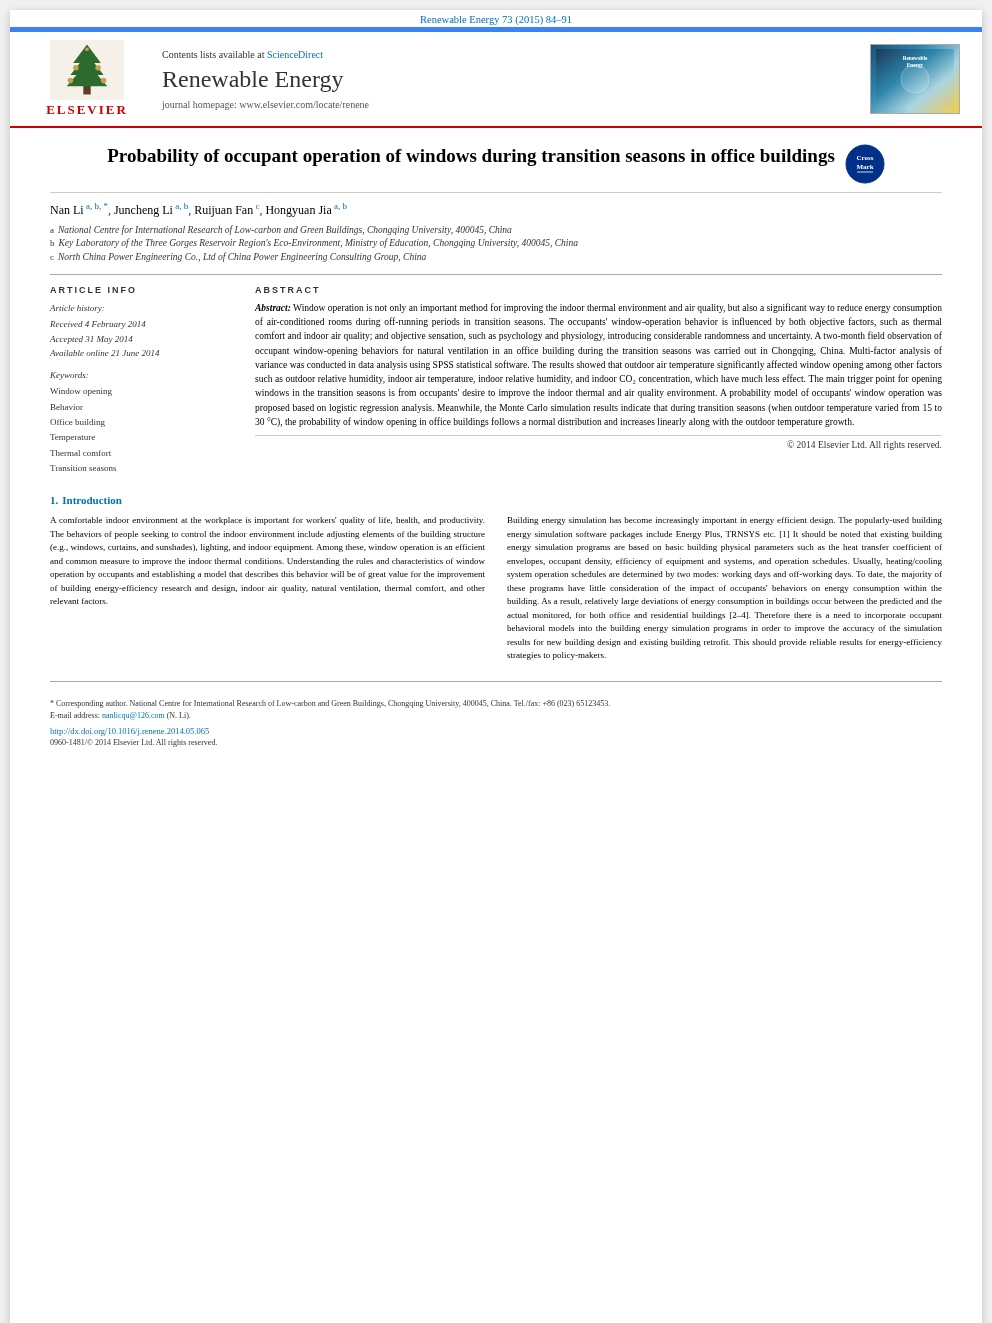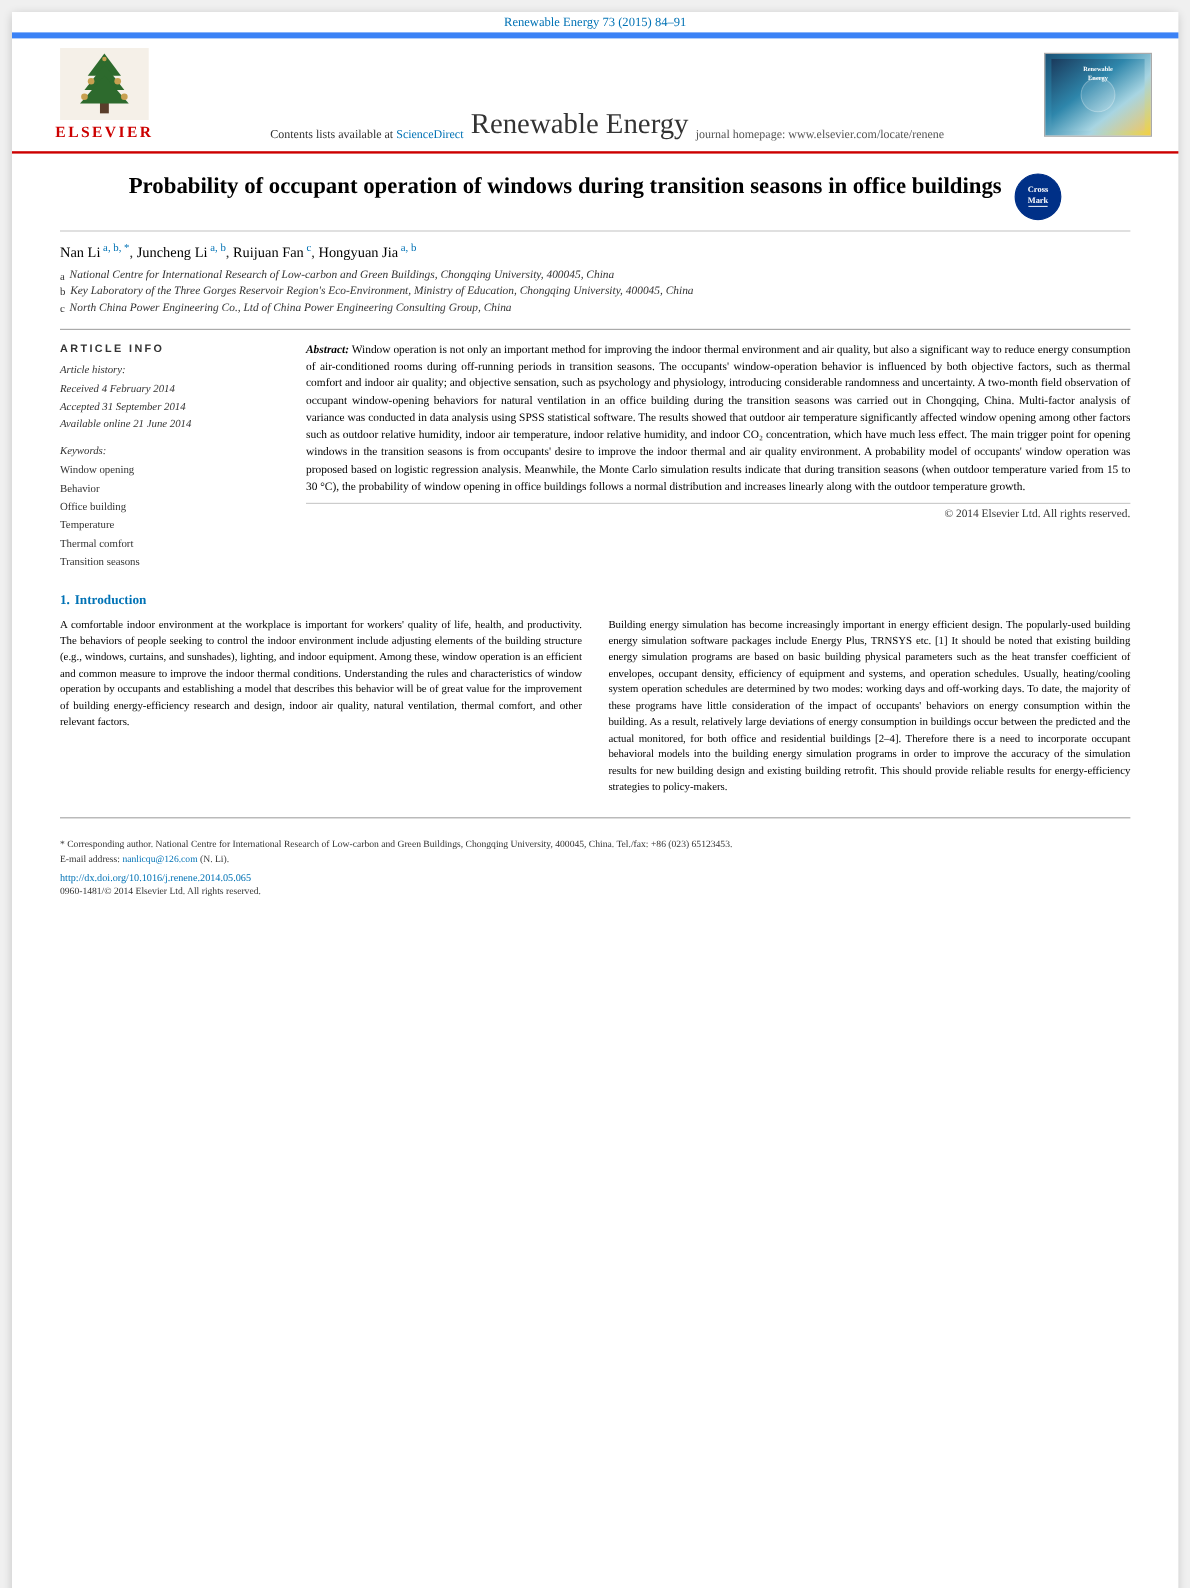--- a/index.html
+++ b/index.html
@@ -52,22 +52,22 @@
     .elsevier-text {
       font-size: 13px;
       font-weight: bold;
       color: #c00;
       letter-spacing: 2px;
       margin-top: 2px;
     }
     .journal-header-center {
       flex: 1;
       display: flex;
-      flex-direction: row;
-      align-items: flex-end;
+      flex-direction: column;
+      align-items: flex-start;
       justify-content: center;
       gap: 6px;
     }
     .sciencedirect-line {
       font-size: 10px;
       color: #333;
     }
     .sciencedirect-link {
       color: #0072b5;
     }
@@ -373,35 +373,36 @@
       </div>
     </div>
 
     <div class="two-columns">
 
       <div class="left-column">
         <div class="section-label">ARTICLE INFO</div>
         <div class="article-history">
           <div class="ah-title">Article history:</div>
           <div>Received 4 February 2014</div>
-          <div>Accepted 31 September 2014</div>
+          <div>Accepted 31 May 2014</div>
           <div>Available online 21 June 2014</div>
         </div>
         <div class="keywords-section">
           <div class="kw-title">Keywords:</div>
           <div class="kw-item">Window opening</div>
           <div class="kw-item">Behavior</div>
           <div class="kw-item">Office building</div>
           <div class="kw-item">Temperature</div>
           <div class="kw-item">Thermal comfort</div>
           <div class="kw-item">Transition seasons</div>
         </div>
       </div>
 
       <div class="right-column">
+        <div class="section-label">ABSTRACT</div>
         <div class="abstract-text">
           <span class="abstract-label">Abstract:</span><span> Window operation is not only an important method for improving the indoor thermal environment and air quality, but also a significant way to reduce energy consumption of air-conditioned rooms during off-running periods in transition seasons. The occupants' window-operation behavior is influenced by both objective factors, such as thermal comfort and indoor air quality; and objective sensation, such as psychology and physiology, introducing considerable randomness and uncertainty. A two-month field observation of occupant window-opening behaviors for natural ventilation in an office building during the transition seasons was carried out in Chongqing, China. Multi-factor analysis of variance was conducted in data analysis using SPSS statistical software. The results showed that outdoor air temperature significantly affected window opening among other factors such as outdoor relative humidity, indoor air temperature, indoor relative humidity, and indoor CO₂ concentration, which have much less effect. The main trigger point for opening windows in the transition seasons is from occupants' desire to improve the indoor thermal and air quality environment. A probability model of occupants' window operation was proposed based on logistic regression analysis. Meanwhile, the Monte Carlo simulation results indicate that during transition seasons (when outdoor temperature varied from 15 to 30 °C), the probability of window opening in office buildings follows a normal distribution and increases linearly along with the outdoor temperature growth.</span>
         </div>
         <div class="copyright-line">© 2014 Elsevier Ltd. All rights reserved.</div>
       </div>
     </div>
 
     <div class="intro-section">
       <div style="margin-bottom:6px;">
         <span style="font-size:11px; font-weight:bold; color:#0072b5;">1.</span>

